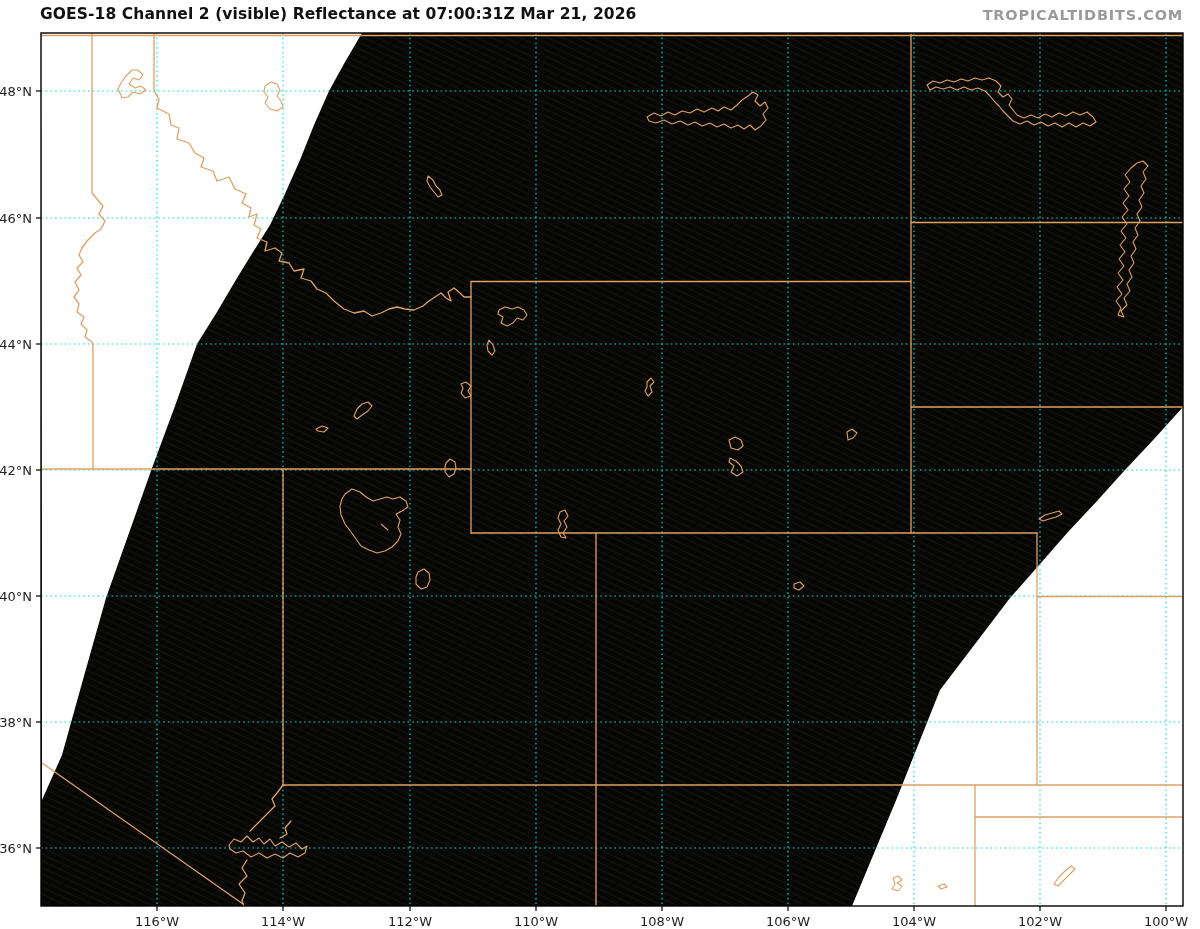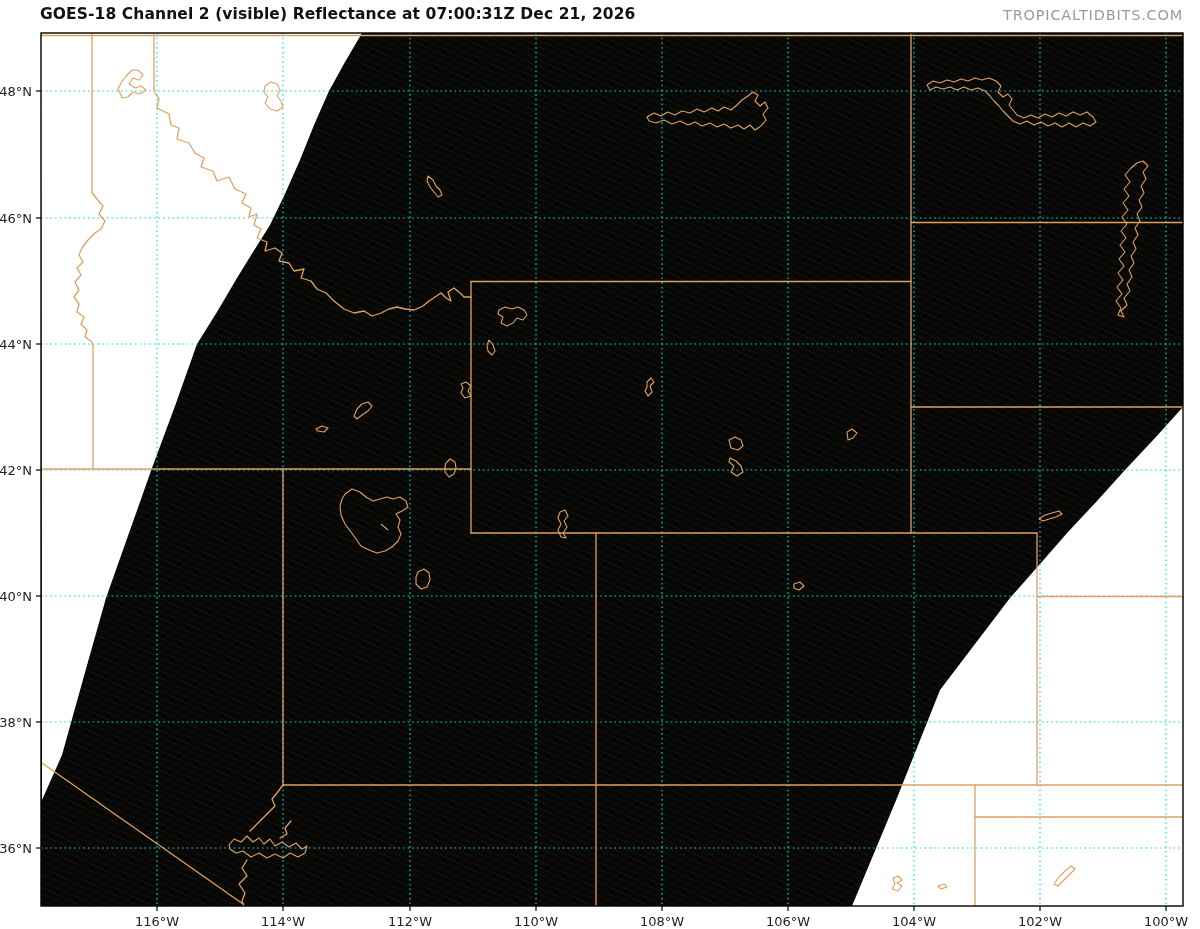--- a/index.html
+++ b/index.html
@@ -8,35 +8,35 @@
     background:var(--bg,#ffffff);
     font-family:"DejaVu Sans","Liberation Sans",sans-serif;
   }
   .title{
     position:absolute;left:40px;top:5px;
     font-size:15.5px;font-weight:bold;color:var(--title-color,#111);
     white-space:nowrap;letter-spacing:0.1px;
   }
   .watermark{
     position:absolute;right:17px;top:7px;
-    font-size:14.5px;font-weight:normal;color:var(--watermark-gray,#9a9a9a);
+    font-size:14.5px;font-weight:bold;color:var(--watermark-gray,#9a9a9a);
     letter-spacing:0.8px;white-space:nowrap;
   }
   svg{position:absolute;left:0;top:0;}
   .gridline{stroke:var(--grid,#00dcdc);stroke-width:1.1;stroke-dasharray:1.6 3.1;fill:none;}
   .border{stroke:var(--border-orange,#dfa061);stroke-width:1.3;fill:none;stroke-linejoin:round;stroke-linecap:round;}
   .lake{stroke:var(--border-orange,#dfa061);stroke-width:1.1;fill:none;stroke-linejoin:round;}
   .frame{stroke:#000;stroke-width:1.4;fill:none;}
   .tick{stroke:#000;stroke-width:1.2;}
   .ticklabel{font-size:13px;fill:var(--tick-color,#222);}
 </style>
 </head>
 <body style="--bg: #ffffff; --grid: #00dcdc; --border-orange: #dfa061; --title-color: #111111; --watermark-gray: #9a9a9a; --tick-color: #222222;">
 
-<div class="title">GOES-18 Channel 2 (visible) Reflectance at 07:00:31Z Dec 21, 2026</div>
+<div class="title">GOES-18 Channel 2 (visible) Reflectance at 07:00:31Z Mar 21, 2026</div>
 <div class="watermark">TROPICALTIDBITS.COM</div>
 
 <svg width="1200" height="929" viewBox="0 0 1200 929">
   <defs>
     <pattern id="scantex" width="6" height="6" patternUnits="userSpaceOnUse" patternTransform="rotate(115)">
       <rect width="6" height="6" fill="none"></rect>
       <line x1="0" y1="0" x2="0" y2="6" stroke="rgba(90,80,60,0.18)" stroke-width="1.6"></line>
     </pattern>
     <clipPath id="plotclip">
         <rect x="41" y="33" width="1142" height="873"></rect>

